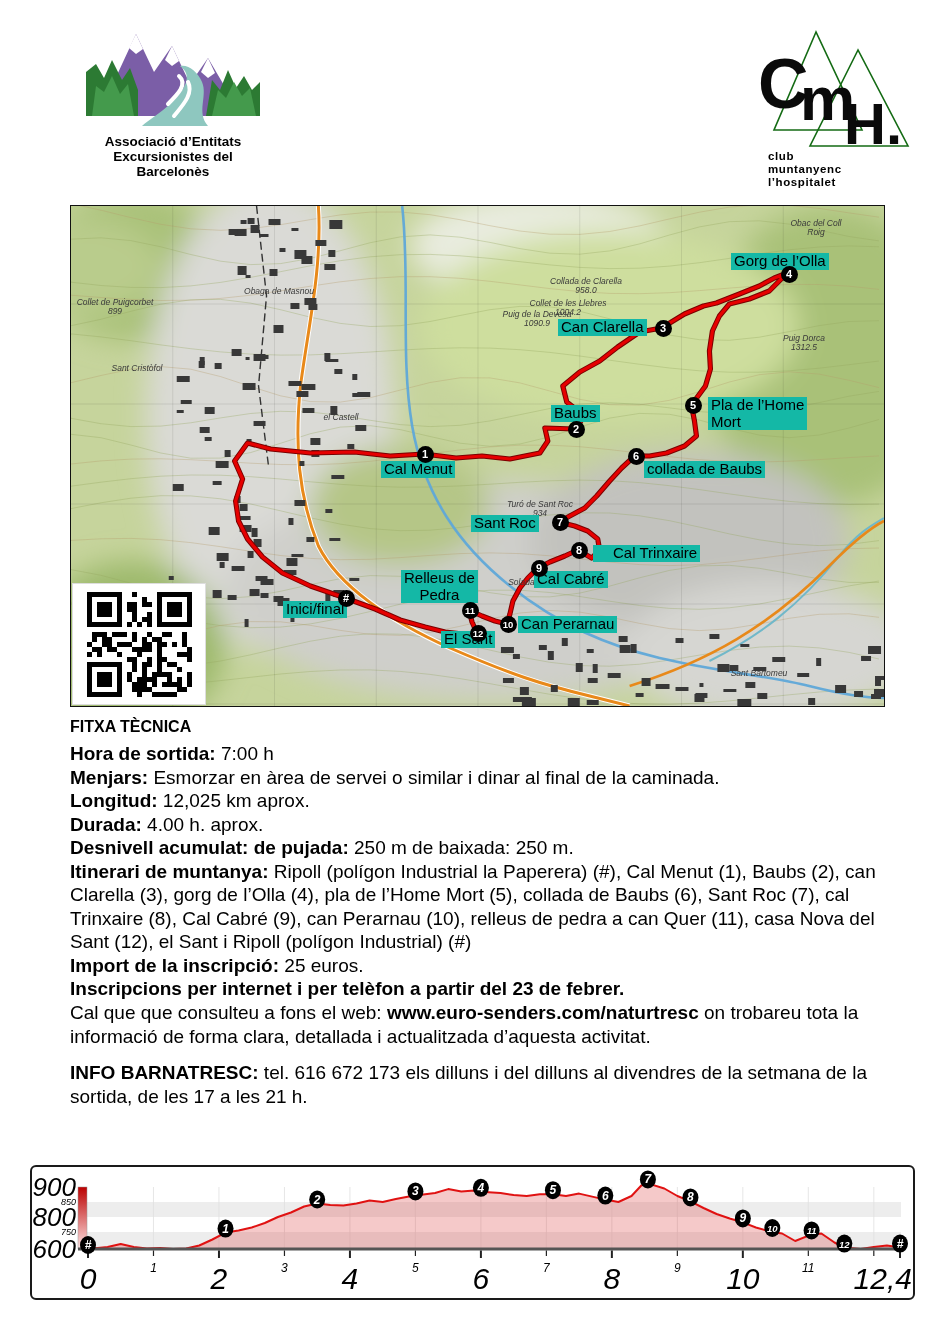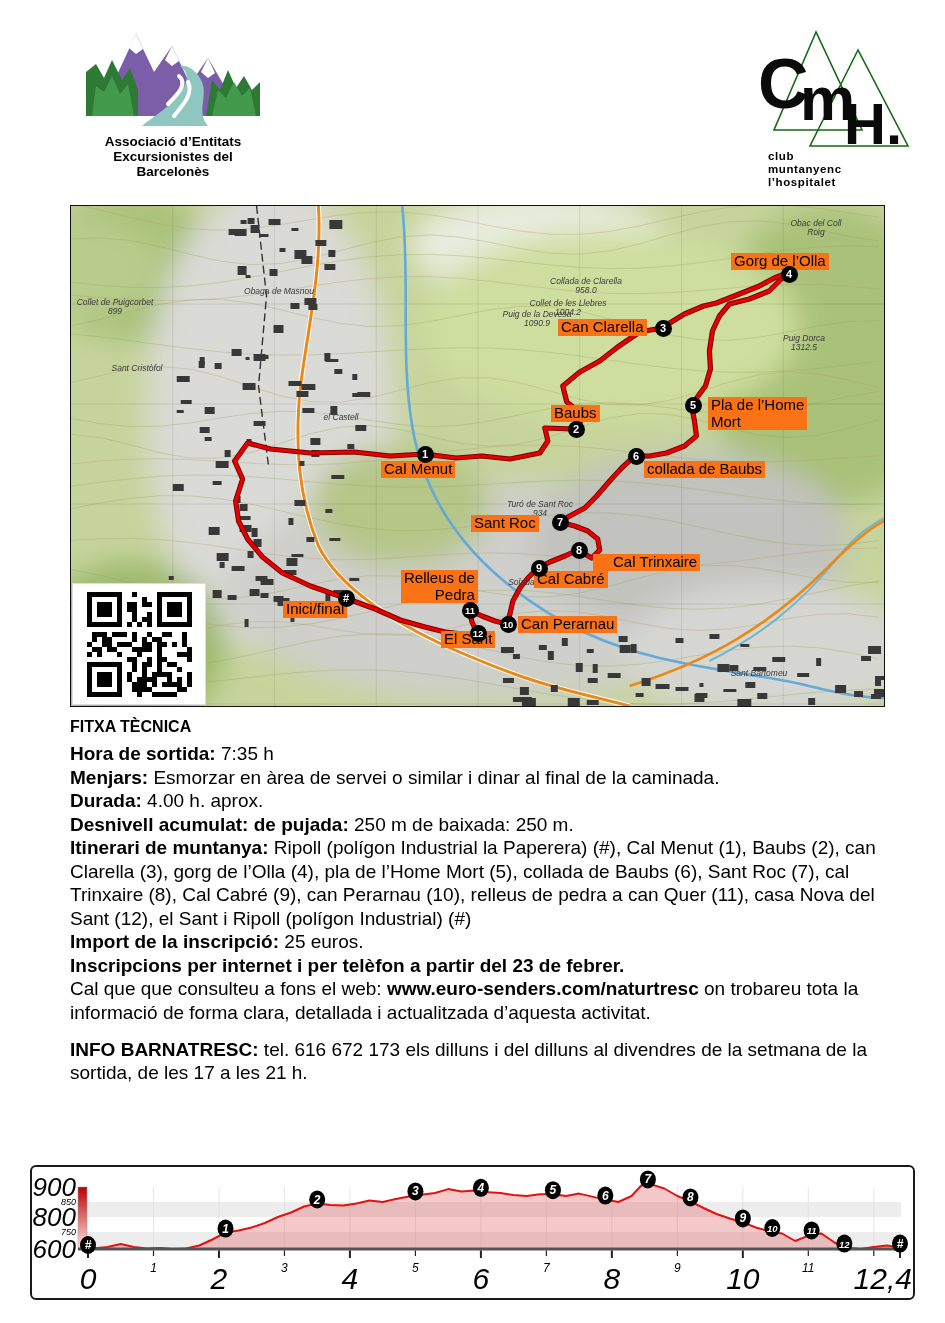--- a/index.html
+++ b/index.html
@@ -12,21 +12,21 @@
   .title{font-size:55px;font-weight:bold;letter-spacing:0px;line-height:1.0;color:#1c1c1c;transform:scaleY(1.05);}
   .subtitle{font-size:29px;font-weight:bold;margin-top:6px;line-height:1.05;}
   .region{font-size:22px;font-weight:bold;margin-top:3px;}
   .date{font-size:30px;font-weight:bold;margin-top:9px;letter-spacing:1px;}
   .logo-right{position:absolute;left:752px;top:26px;width:180px;}
   .club-caption{font-size:11.5px;font-weight:bold;line-height:1.15;letter-spacing:.6px;padding-left:16px;margin-top:-2px;}
   
   .map-wrap{position:absolute;left:70px;top:205px;width:813px;height:500px;border:1.5px solid #111;background:#c6d49c;}
   #map-svg{position:absolute;left:0;top:0;}
   #map-overlay{position:absolute;left:0;top:0;width:813px;height:500px;pointer-events:none;}
-  .wp-label{position:absolute;background:#f97316;color:#000;font-size:15px;line-height:1.1;
+  .wp-label{position:absolute;background:#14b8a6;color:#000;font-size:15px;line-height:1.1;
             padding:0 3px;white-space:pre-line;z-index:3;}
   .wp-marker{position:absolute;width:17px;height:17px;background:#000;border-radius:50%;
              color:#fff;font-weight:bold;font-size:11px;display:flex;align-items:center;
              justify-content:center;z-index:4;}
   .minor-label{position:absolute;font-size:8.5px;font-style:italic;color:#3a3a3a;line-height:1.1;
                white-space:pre-line;text-align:center;transform:translate(-50%,-50%);z-index:2;}
   .qr{position:absolute;left:2px;top:378px;width:132px;height:120px;background:#fff;
       display:flex;align-items:center;justify-content:center;z-index:5;box-shadow:0 0 0 1px #ddd;}
   
   .fitxa{position:absolute;left:70px;top:714px;width:814px;}
@@ -295,27 +295,27 @@
         <div class="wp-marker" style="left: 496.5px; top: 214.5px;">2</div>
         <div class="wp-label" style="left: 310px; top: 255px;">Cal Menut</div>
         <div class="wp-marker" style="left: 345.5px; top: 239.5px;">1</div>
         <div class="wp-label" style="left: 637px; top: 191px;">Pla de l’Home
 Mort</div>
         <div class="wp-marker" style="left: 613.5px; top: 190.5px;">5</div>
         <div class="wp-label" style="left: 573px; top: 255px;">collada de Baubs</div>
         <div class="wp-marker" style="left: 556.5px; top: 241.5px;">6</div>
         <div class="wp-label" style="left: 400px; top: 309px;">Sant Roc</div>
         <div class="wp-marker" style="left: 480.5px; top: 307.5px;">7</div>
-        <div class="wp-label" style="left: 522px; top: 348px; padding-left: 20px;">Cal Trinxaire</div>
+        <div class="wp-label" style="left: 522px; top: 339px; padding-left: 20px;">Cal Trinxaire</div>
         <div class="wp-marker" style="left: 499.5px; top: 335.5px;">8</div>
         <div class="wp-label" style="left: 463px; top: 365px;">Cal Cabré</div>
         <div class="wp-marker" style="left: 459.5px; top: 353.5px;">9</div>
         <div class="wp-label" style="left: 447px; top: 410px;">Can Perarnau</div>
         <div class="wp-marker" style="font-size: 9.5px; left: 428.5px; top: 409.5px;">10</div>
-        <div class="wp-label" style="left: 330px; top: 364px; text-align: right;">Relleus de
+        <div class="wp-label" style="left: 330px; top: 364px; text-align: center;">Relleus de
 Pedra</div>
         <div class="wp-marker" style="font-size: 9.5px; left: 390.5px; top: 395.5px;">11</div>
         <div class="wp-label" style="left: 370px; top: 425px;">El Sant</div>
         <div class="wp-marker" style="font-size: 9.5px; left: 398.5px; top: 418.5px;">12</div>
         <div class="wp-label" style="left: 212px; top: 395px;">Inici/final</div>
         <div class="wp-marker" style="left: 266.5px; top: 383.5px;">#</div>
         <div class="minor-label" style="left: 745px; top: 22px;">Obac del Coll Roig</div>
         <div class="minor-label" style="left: 208px; top: 86px;">Obaga de Masnou</div>
         <div class="minor-label" style="left: 515px; top: 80px;">Collada de Clarella
 958.0</div>
@@ -463,22 +463,23 @@
           <rect x="76" y="101" width="5" height="5" fill="#000"></rect>
           <rect x="81" y="101" width="5" height="5" fill="#000"></rect>
           <rect x="86" y="101" width="5" height="5" fill="#000"></rect>
         </svg>
     </div>
   </div>
 
   <section class="fitxa">
     <h2>FITXA TÈCNICA</h2>
     <div id="fitxa-lines">
-        <p><strong>Hora de sortida: </strong><span>7:35 h</span></p>
+        <p><strong>Hora de sortida: </strong><span>7:00 h</span></p>
         <p><strong>Menjars: </strong><span>Esmorzar en àrea de servei o similar i dinar al final de la caminada.</span></p>
+        <p><strong>Longitud: </strong><span>12,025 km aprox.</span></p>
         <p><strong>Durada: </strong><span>4.00 h. aprox.</span></p>
         <p><strong>Desnivell acumulat: de pujada: </strong><span>250 m de baixada: 250 m.</span></p>
         <p><strong>Itinerari de muntanya: </strong><span>Ripoll (polígon Industrial la Paperera) (#), Cal Menut (1), Baubs (2), can Clarella (3), gorg de l’Olla (4), pla de l’Home Mort (5), collada de Baubs (6), Sant Roc (7), cal Trinxaire (8), Cal Cabré (9), can Perarnau (10), relleus de pedra a can Quer (11), casa Nova del Sant (12), el Sant i Ripoll (polígon Industrial) (#)</span></p>
         <p><strong>Import de la inscripció: </strong><span>25 euros.</span></p>
         <p><strong>Inscripcions per internet i per telèfon a partir del 23 de febrer.</strong></p>
         <p><span>Cal que que consulteu a fons el web: </span><strong class="weblink">www.euro-senders.com/naturtresc</strong><span> on trobareu tota la informació de forma clara, detallada i actualitzada d’aquesta activitat.</span></p>
       </div>
     <p class="info" id="info-line"><strong>INFO BARNATRESC: </strong><span>tel. 616 672 173 els dilluns i del dilluns al divendres de la setmana de la sortida, de les 17 a les 21 h.</span></p>
   </section>
 

